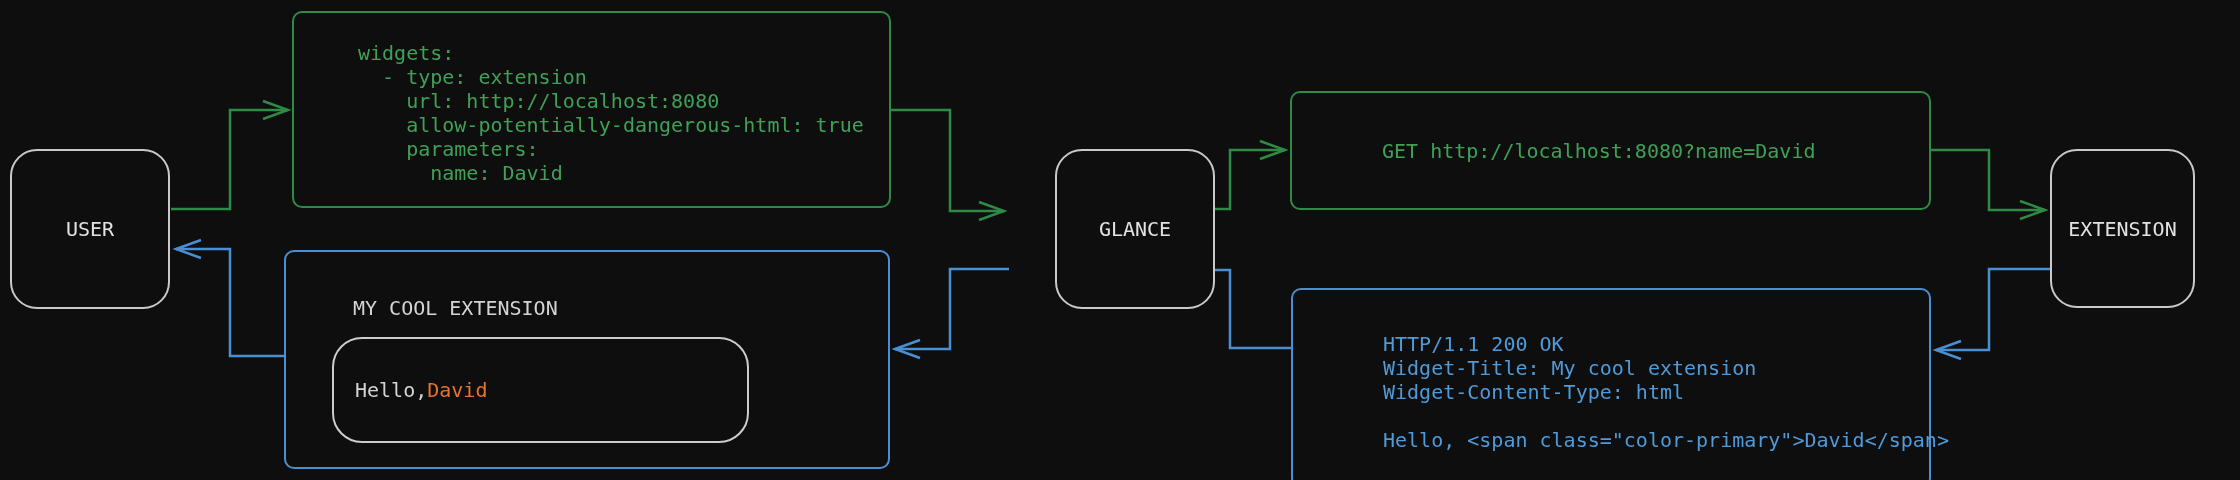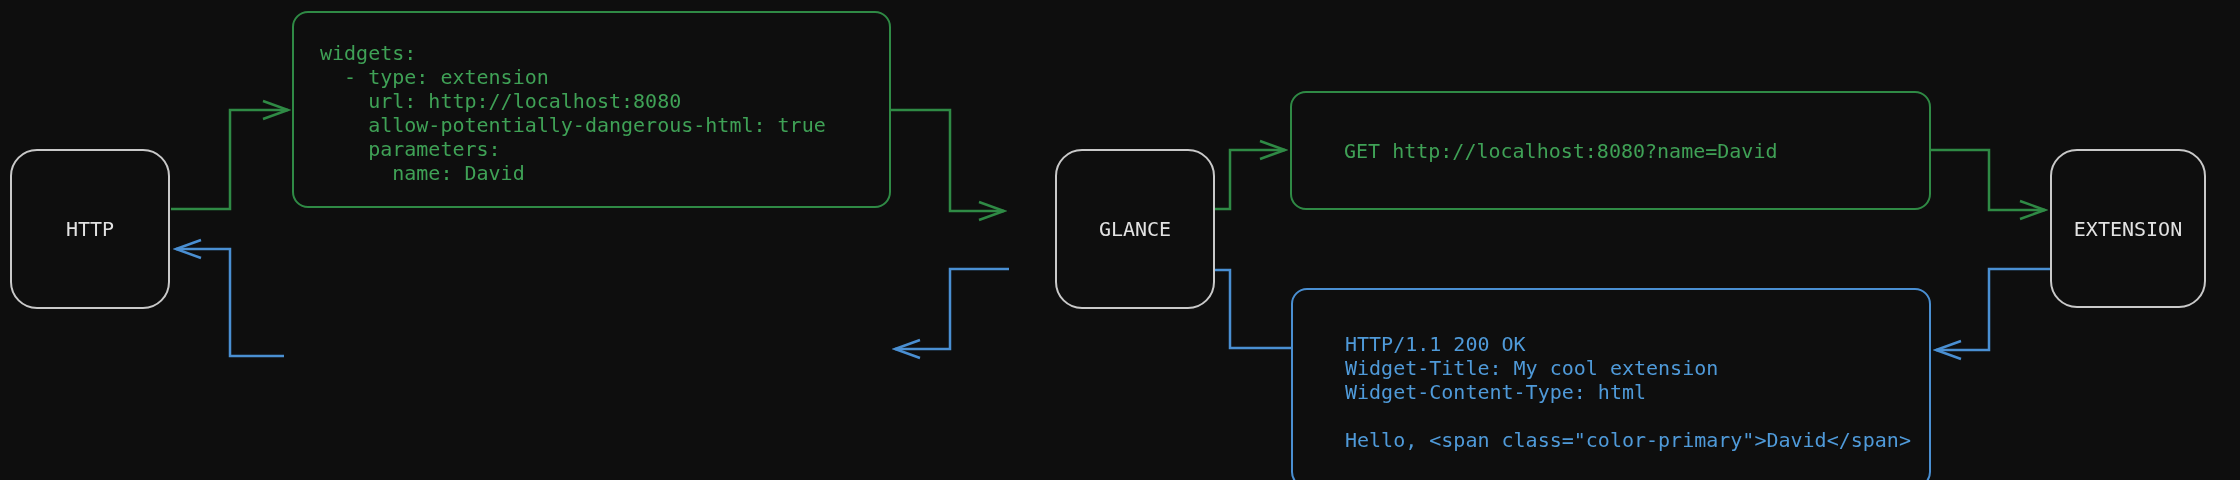--- a/index.html
+++ b/index.html
@@ -35,28 +35,29 @@
     position:absolute;
     box-sizing:border-box;
     border:2.5px solid var(--node_border);
     border-radius:27px;
     display:flex;align-items:center;justify-content:center;
     color:var(--node_label);
     background:var(--bg);
   }
   .node-user{left:10px;top:149px;width:160px;height:160px;}
   .node-glance{left:1055px;top:149px;width:160px;height:160px;}
-  .node-extension{left:2050px;top:149px;width:156px;height:159px;}
+  .node-extension{left:2050px;top:149px;width:145px;height:159px;}
 
   .box{
     position:absolute;
     box-sizing:border-box;
     border:2.5px solid;
-    border-radius:16px;
+    border-radius:10px;
     background:var(--bg);
+    padding-left:38px;
   }
   .box-green{border-color:var(--green_line);color:var(--green_text);}
   .box-blue{border-color:var(--blue_line);color:var(--blue_text);}
 
   .box-config{left:292px;top:11px;width:599px;height:197px;}
   .box-config pre{margin:0;padding:28px 0 0 26px;white-space:pre;line-height:23.8px;font:inherit;}
 
   .box-request{left:1290px;top:91px;width:641px;height:119px;display:flex;align-items:center;}
   .box-request pre{margin:0;padding-left:52px;white-space:pre;font:inherit;text-align:center;}
 
@@ -93,21 +94,21 @@
     <path class="wire wire-g" d="M891,110 H950 V211 H1004" marker-end="url(#ah-g)"></path>
     <path class="wire wire-g" d="M1169,209 H1230 V150 H1285" marker-end="url(#ah-g)"></path>
     <path class="wire wire-g" d="M1931,150 H1989 V210 H2045" marker-end="url(#ah-g)"></path>
     <path class="wire wire-b" d="M2050,269 H1989 V350 H1936" marker-end="url(#ah-b)"></path>
     <path class="wire wire-b" d="M1291,348 H1230 V270 H1175" marker-end="url(#ah-b)"></path>
     <path class="wire wire-b" d="M1009,269 H950 V349 H895" marker-end="url(#ah-b)"></path>
     <path class="wire wire-b" d="M284,356 H230 V249 H176" marker-end="url(#ah-b)"></path>
   </svg>
 
   <div class="node node-user">
-    <span>HTTP</span>
+    <span>USER</span>
   </div>
 
   <div class="node node-glance">
     <span>GLANCE</span>
   </div>
 
   <div class="node node-extension">
     <span>EXTENSION</span>
   </div>
 
@@ -125,14 +126,21 @@
   </div>
 
   <div class="box box-blue box-response">
     <pre>HTTP/1.1 200 OK
 Widget-Title: My cool extension
 Widget-Content-Type: html
 
 Hello, &lt;span class="color-primary"&gt;David&lt;/span&gt;</pre>
   </div>
 
+  <div class="box box-blue box-widget">
+    <div class="widget-title">MY COOL EXTENSION</div>
+    <div class="hello-box">
+      <span>Hello, </span>
+        <span class="orange">David</span>
+    </div>
+  </div>
 
 </div>
 
 </body></html>

